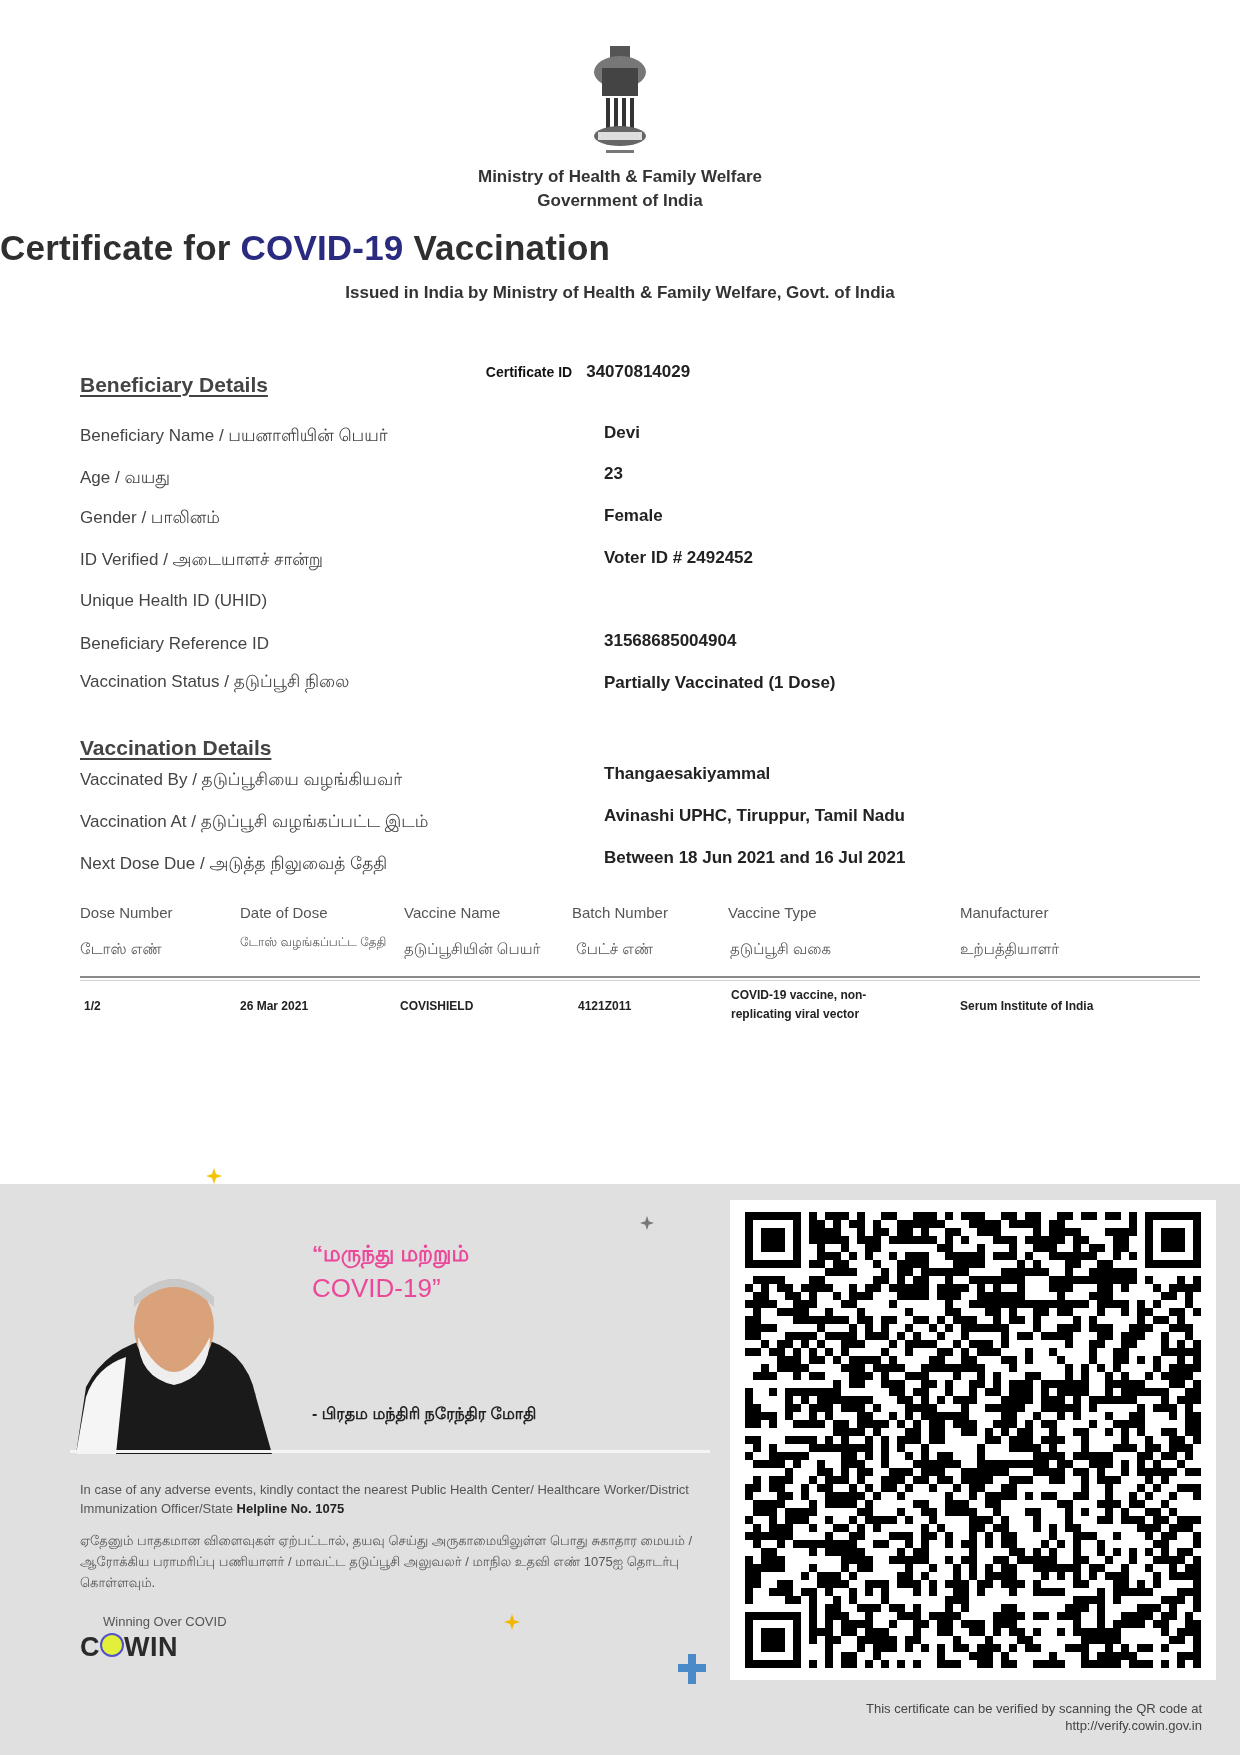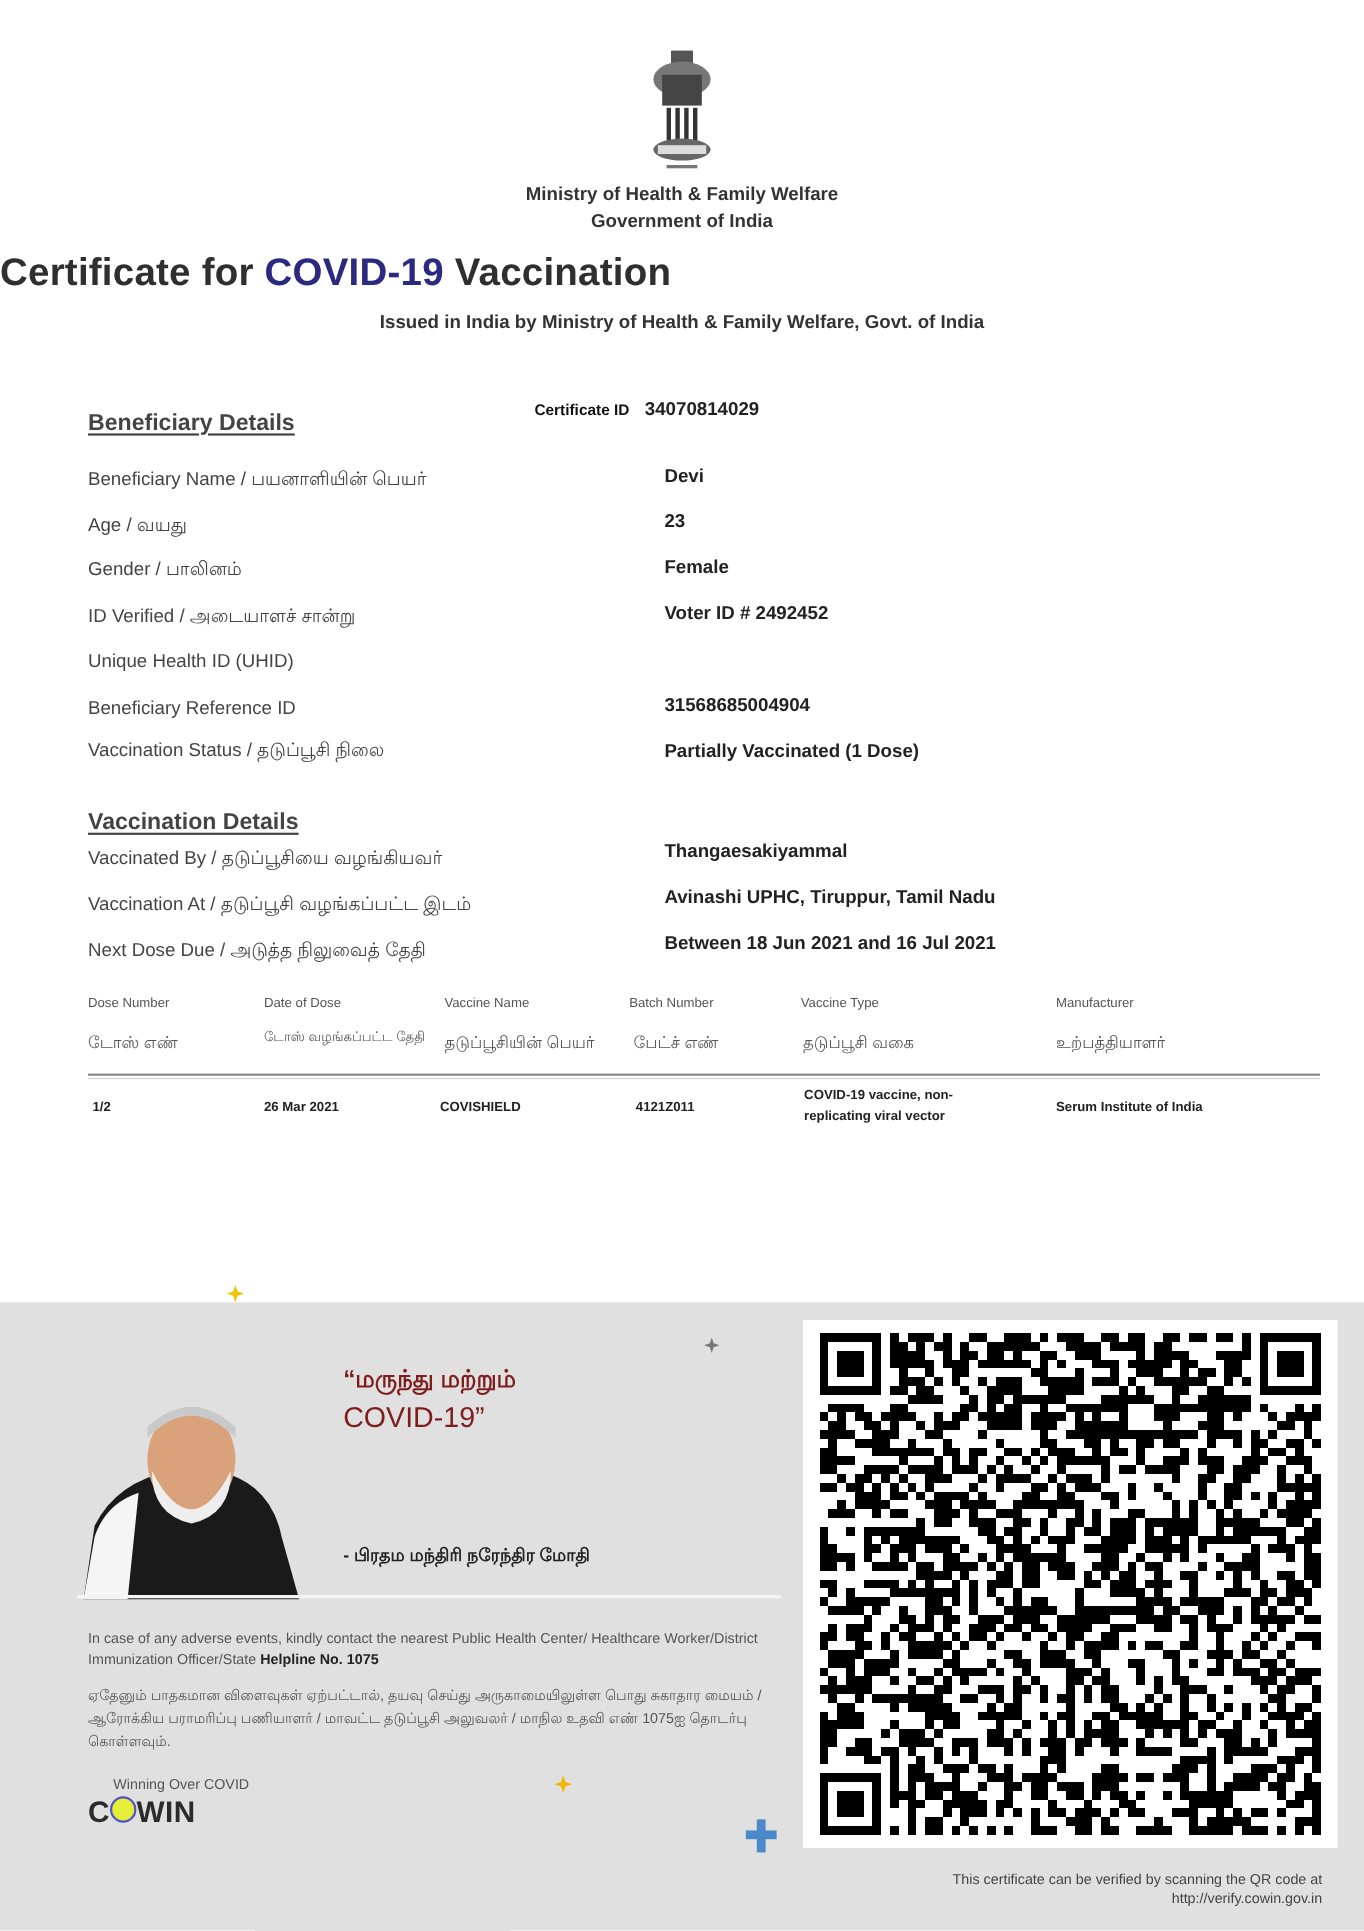--- a/index.html
+++ b/index.html
@@ -15,29 +15,29 @@
   #cert-title .accent { color:#2a2a80; }
   #issued { top:283px; left:0; width:1240px; text-align:center; font-size:17px; font-weight:bold; color:#333; }
   #certid { top:337px; left:0; width:1176px; text-align:center; font-size:14px; font-weight:bold; color:#111;margin-top:25px; }
   #certid span.val { margin-left:14px; }
   
   .sec-head { left:80px; font-size:21px; font-weight:bold; color:#444; text-decoration:underline; text-underline-offset:3px; }
   .lbl { left:80px; font-size:17px; color:#444; }
   .val { font-weight:bold; color:#222; font-size:17px; }
   .v { left:604px; }
   
-  .th { font-size:12px; color:#555; }
+  .th { font-size:15px; color:#555; }
   .th-ta { font-size:15px; color:#555; }
   .th-ta.small { font-size:12px; line-height:12px; }
   .td { font-size:12px; font-weight:bold; color:#222; }
   #table-rule1 { left:80px; top:976px; width:1120px; height:2px; background:#8a8a8a; }
   #table-rule2 { left:80px; top:980px; width:1120px; height:1px; background:#d0d0d0; }
   
   #band { left:0; top:1184px; width:1240px; height:571px; background:#e0e0e0; }
-  #quote { left:312px; top:1240px; width:400px; color:#7f1d1d; }
+  #quote { left:312px; top:1240px; width:400px; color:#ec4899; }
   #quote .ta { font-size:22px; line-height:28px; font-weight:bold; }
   #quote .en { font-size:26px; line-height:40px; }
   #quote-by { left:312px; top:1405px; font-size:16px; font-weight:bold; color:#222; }
   #band-rule { left:70px; top:1450px; width:640px; height:3px; background:#f4f4f4; }
   #advice-en { left:80px; top:1480px; width:620px; font-size:13px; line-height:19px; color:#555; }
   #advice-en b { color:#222; }
   #advice-ta { left:80px; top:1530px; width:620px; font-size:13px; line-height:21px; color:#555; }
   #cowin { left:80px; top:1632px; font-size:27px; font-weight:bold; color:#2b2b2b; letter-spacing:0.5px; }
   #cowin .o { display:inline-block; width:20px; height:20px; border-radius:50%; background:#e4ef3a; border:2px solid #5252c8; vertical-align:-1px; }
   #cowin-tag { left:103px; top:1614px; font-size:13px; color:#555; }

